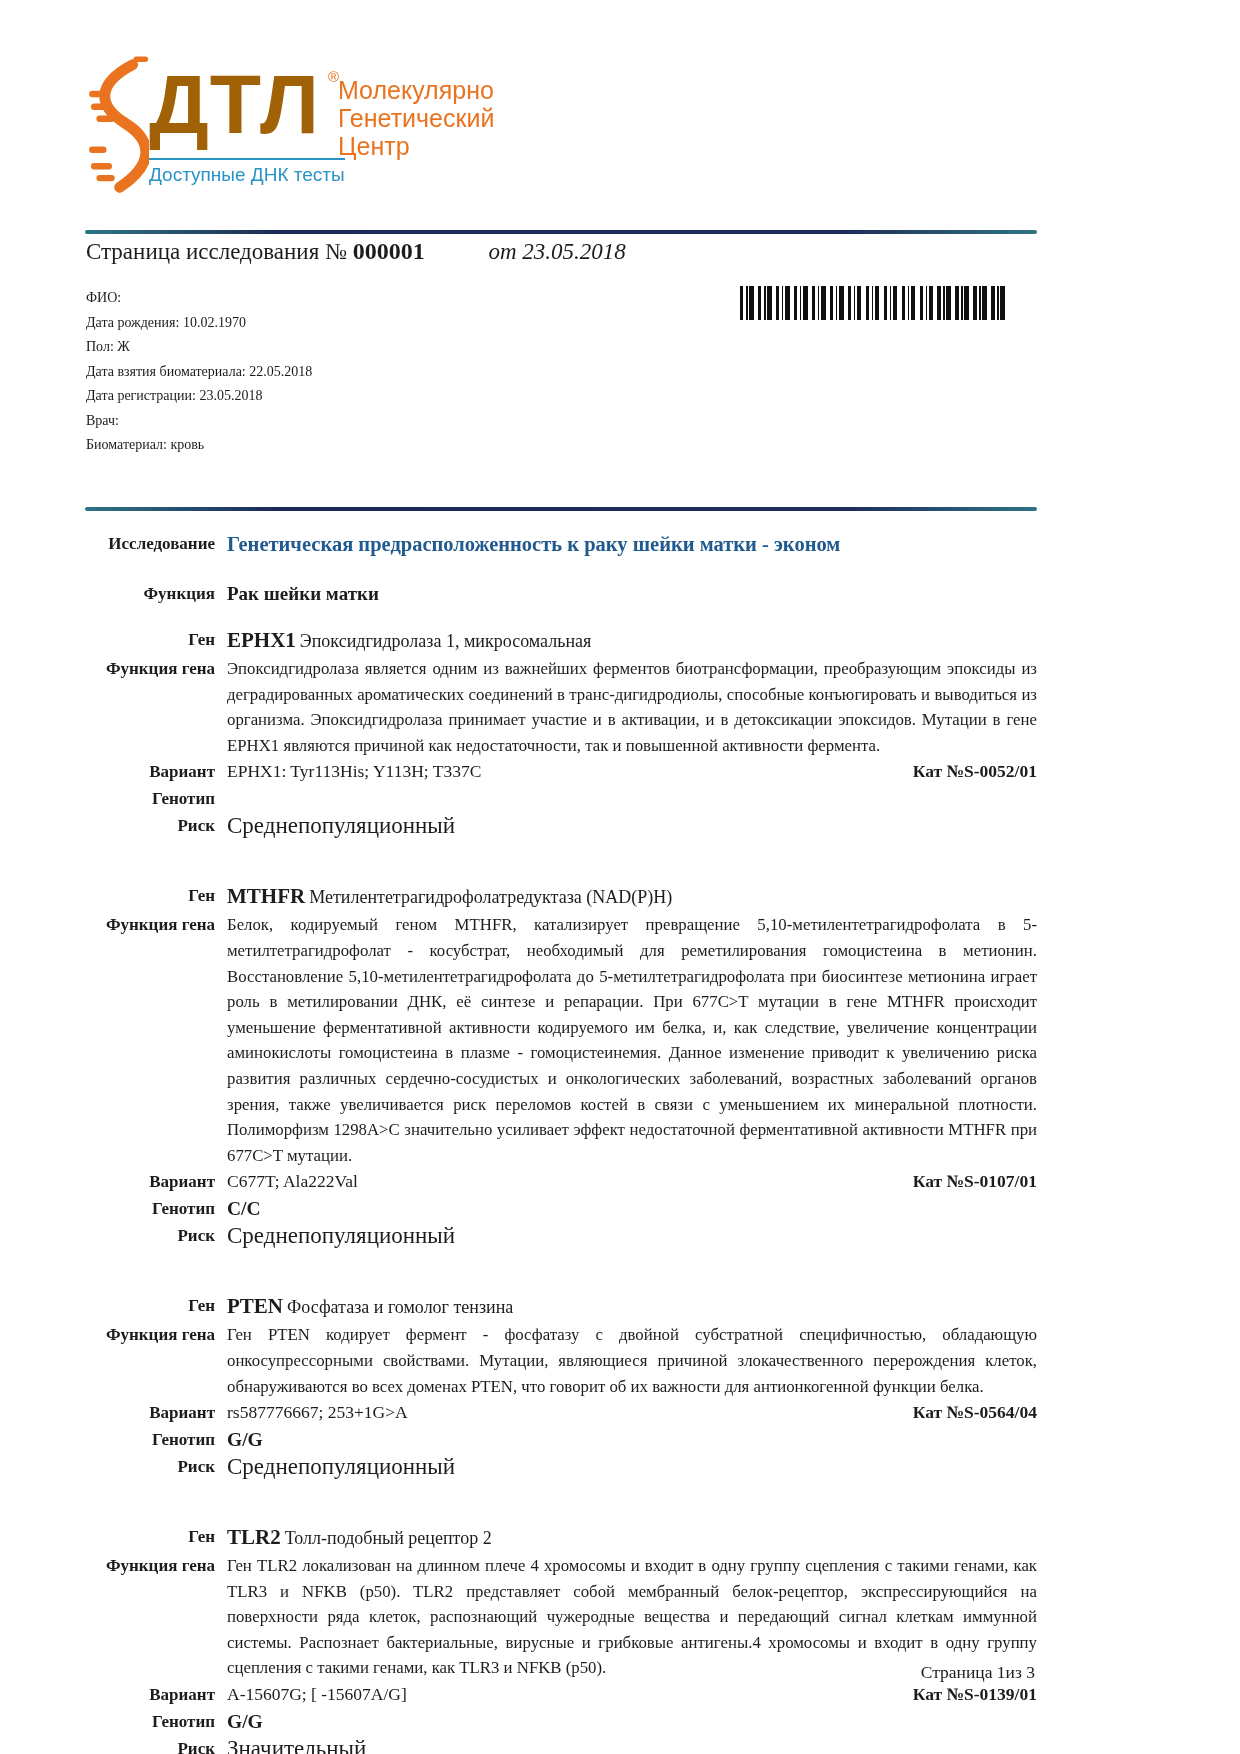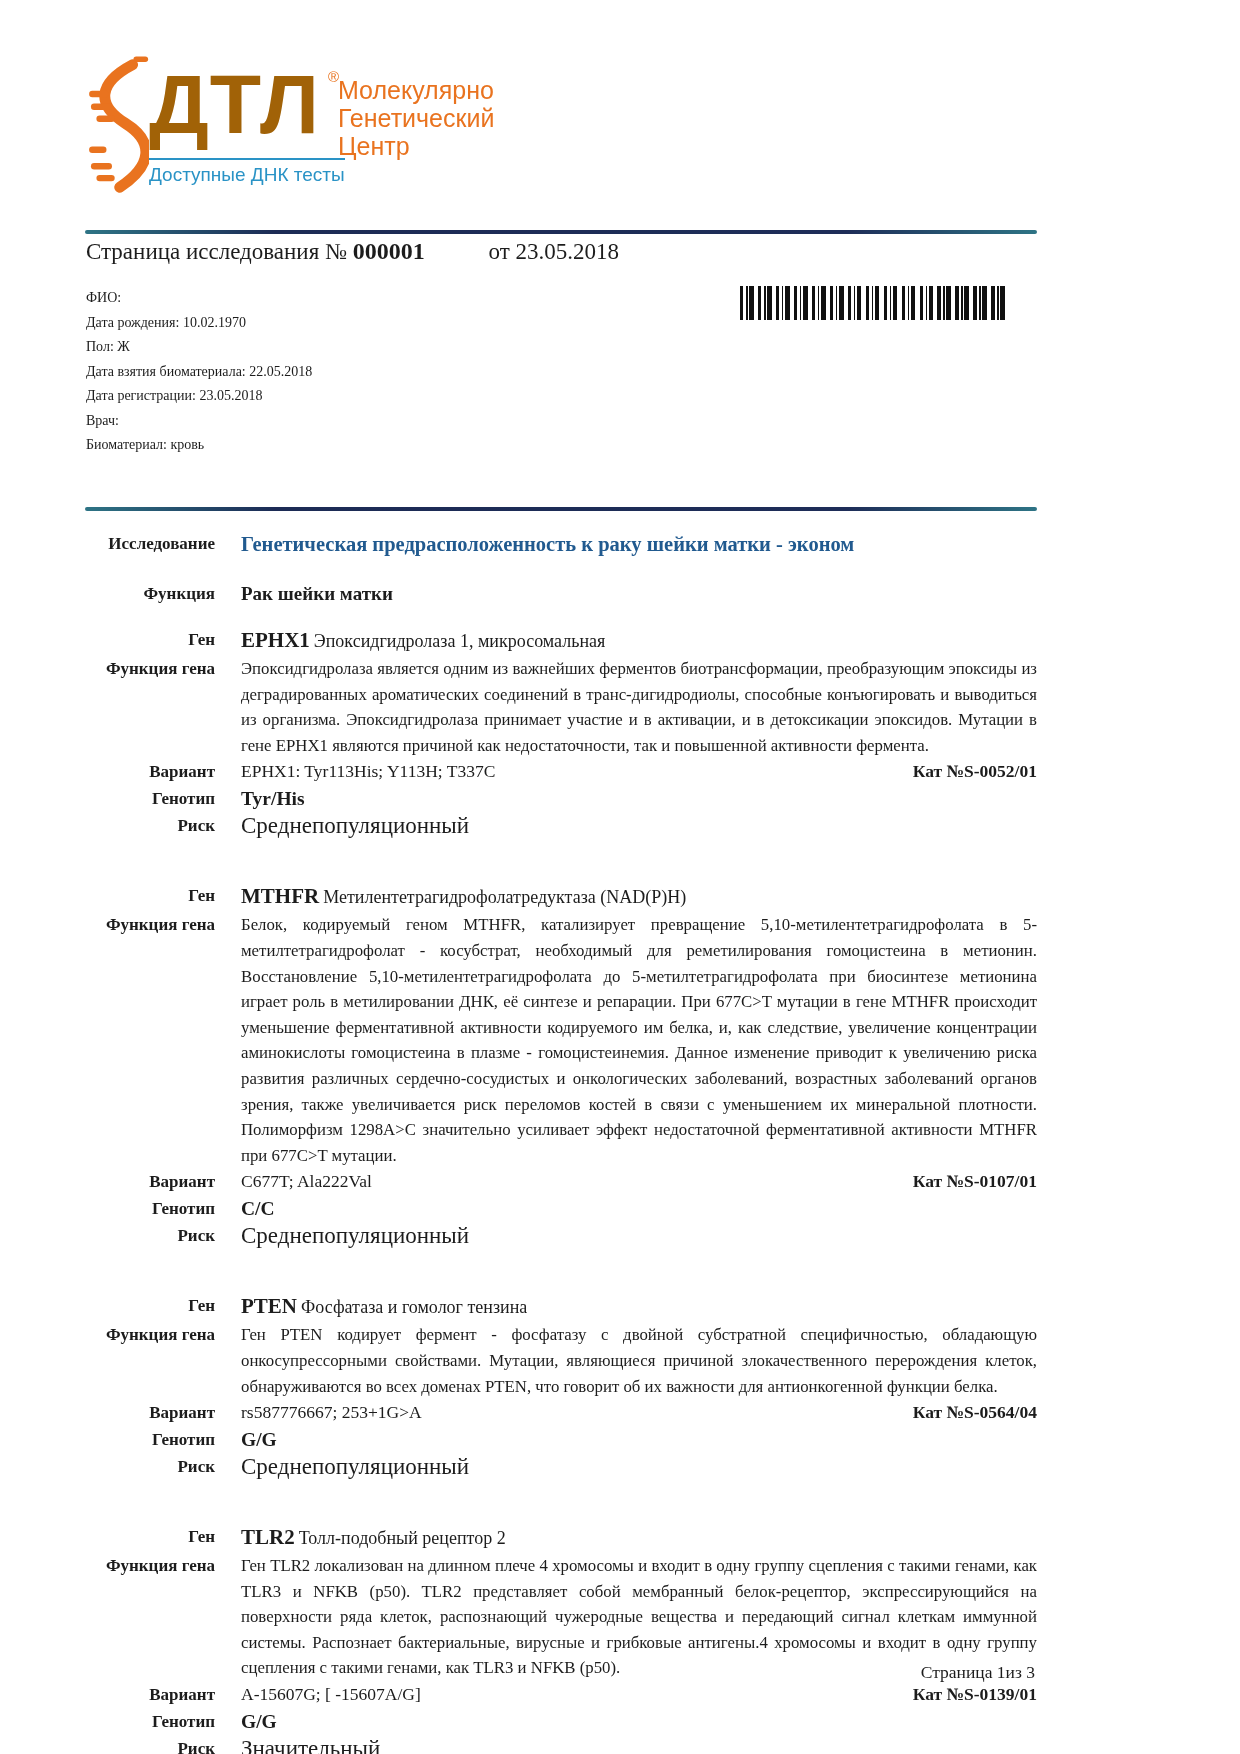--- a/index.html
+++ b/index.html
@@ -44,35 +44,35 @@
     left:85px; width:952px; height:4px;
     background:linear-gradient(90deg,#2e7485 0%,#1c2b55 20%,#1e2d58 80%,#2e7485 100%);
     border-radius:2px;
   }
   #rule1 { top:230px; }
   #rule2 { top:507px; }
 
   
   #title-row { left:86px; top:238px; font-size:23px; }
   #title-row b { font-size:24px; }
-  .date { margin-left:58px; }
+  .date { margin-left:58px;font-style:italic; }
 
   
   #patient { left:86px; top:286px; font-size:14px; line-height:24.5px; }
 
   
   #barcode {
     left:740px; top:286px; width:272px; height:34px;
     display:flex; align-items:stretch;
   }
   #barcode span { display:block; height:100%; }
 
   
   #main { left:85px; top:531px; width:952px; }
-  .row { display:grid; grid-template-columns:130px 1fr; column-gap:26px; }
+  .row { display:grid; grid-template-columns:130px 1fr; column-gap:12px; }
   .lbl {
     text-align:right; font-weight:bold; font-size:17px; line-height:26px;
     white-space:nowrap;
   }
   .study-title { color:#215a8f; font-weight:bold; font-size:20.5px; line-height:26px; }
   .phen-val { font-weight:bold; font-size:19px; line-height:26px; }
   .gene-name { line-height:27px; }
   .gene-sym { font-weight:bold; font-size:21px; }
   .gene-title { font-size:18px; }
   .func-text {
@@ -254,21 +254,20 @@
     </div>
     <div class="row">
       <div class="lbl">Вариант</div>
       <div class="variant-line">
         <span class="variant-val">EPHX1: Tyr113His; Y113H; T337C</span>
         <span class="cat-num">Кат №S-0052/01</span>
       </div>
     </div>
     <div class="row">
       <div class="lbl">Генотип</div>
-      <div class="geno-val">Tyr/His</div>
     </div>
     <div class="row">
       <div class="lbl">Риск</div>
       <div class="risk-val">Среднепопуляционный</div>
     </div>
   </div>
 
   <div class="gene-block">
     <div class="row">
       <div class="lbl">Ген</div>

